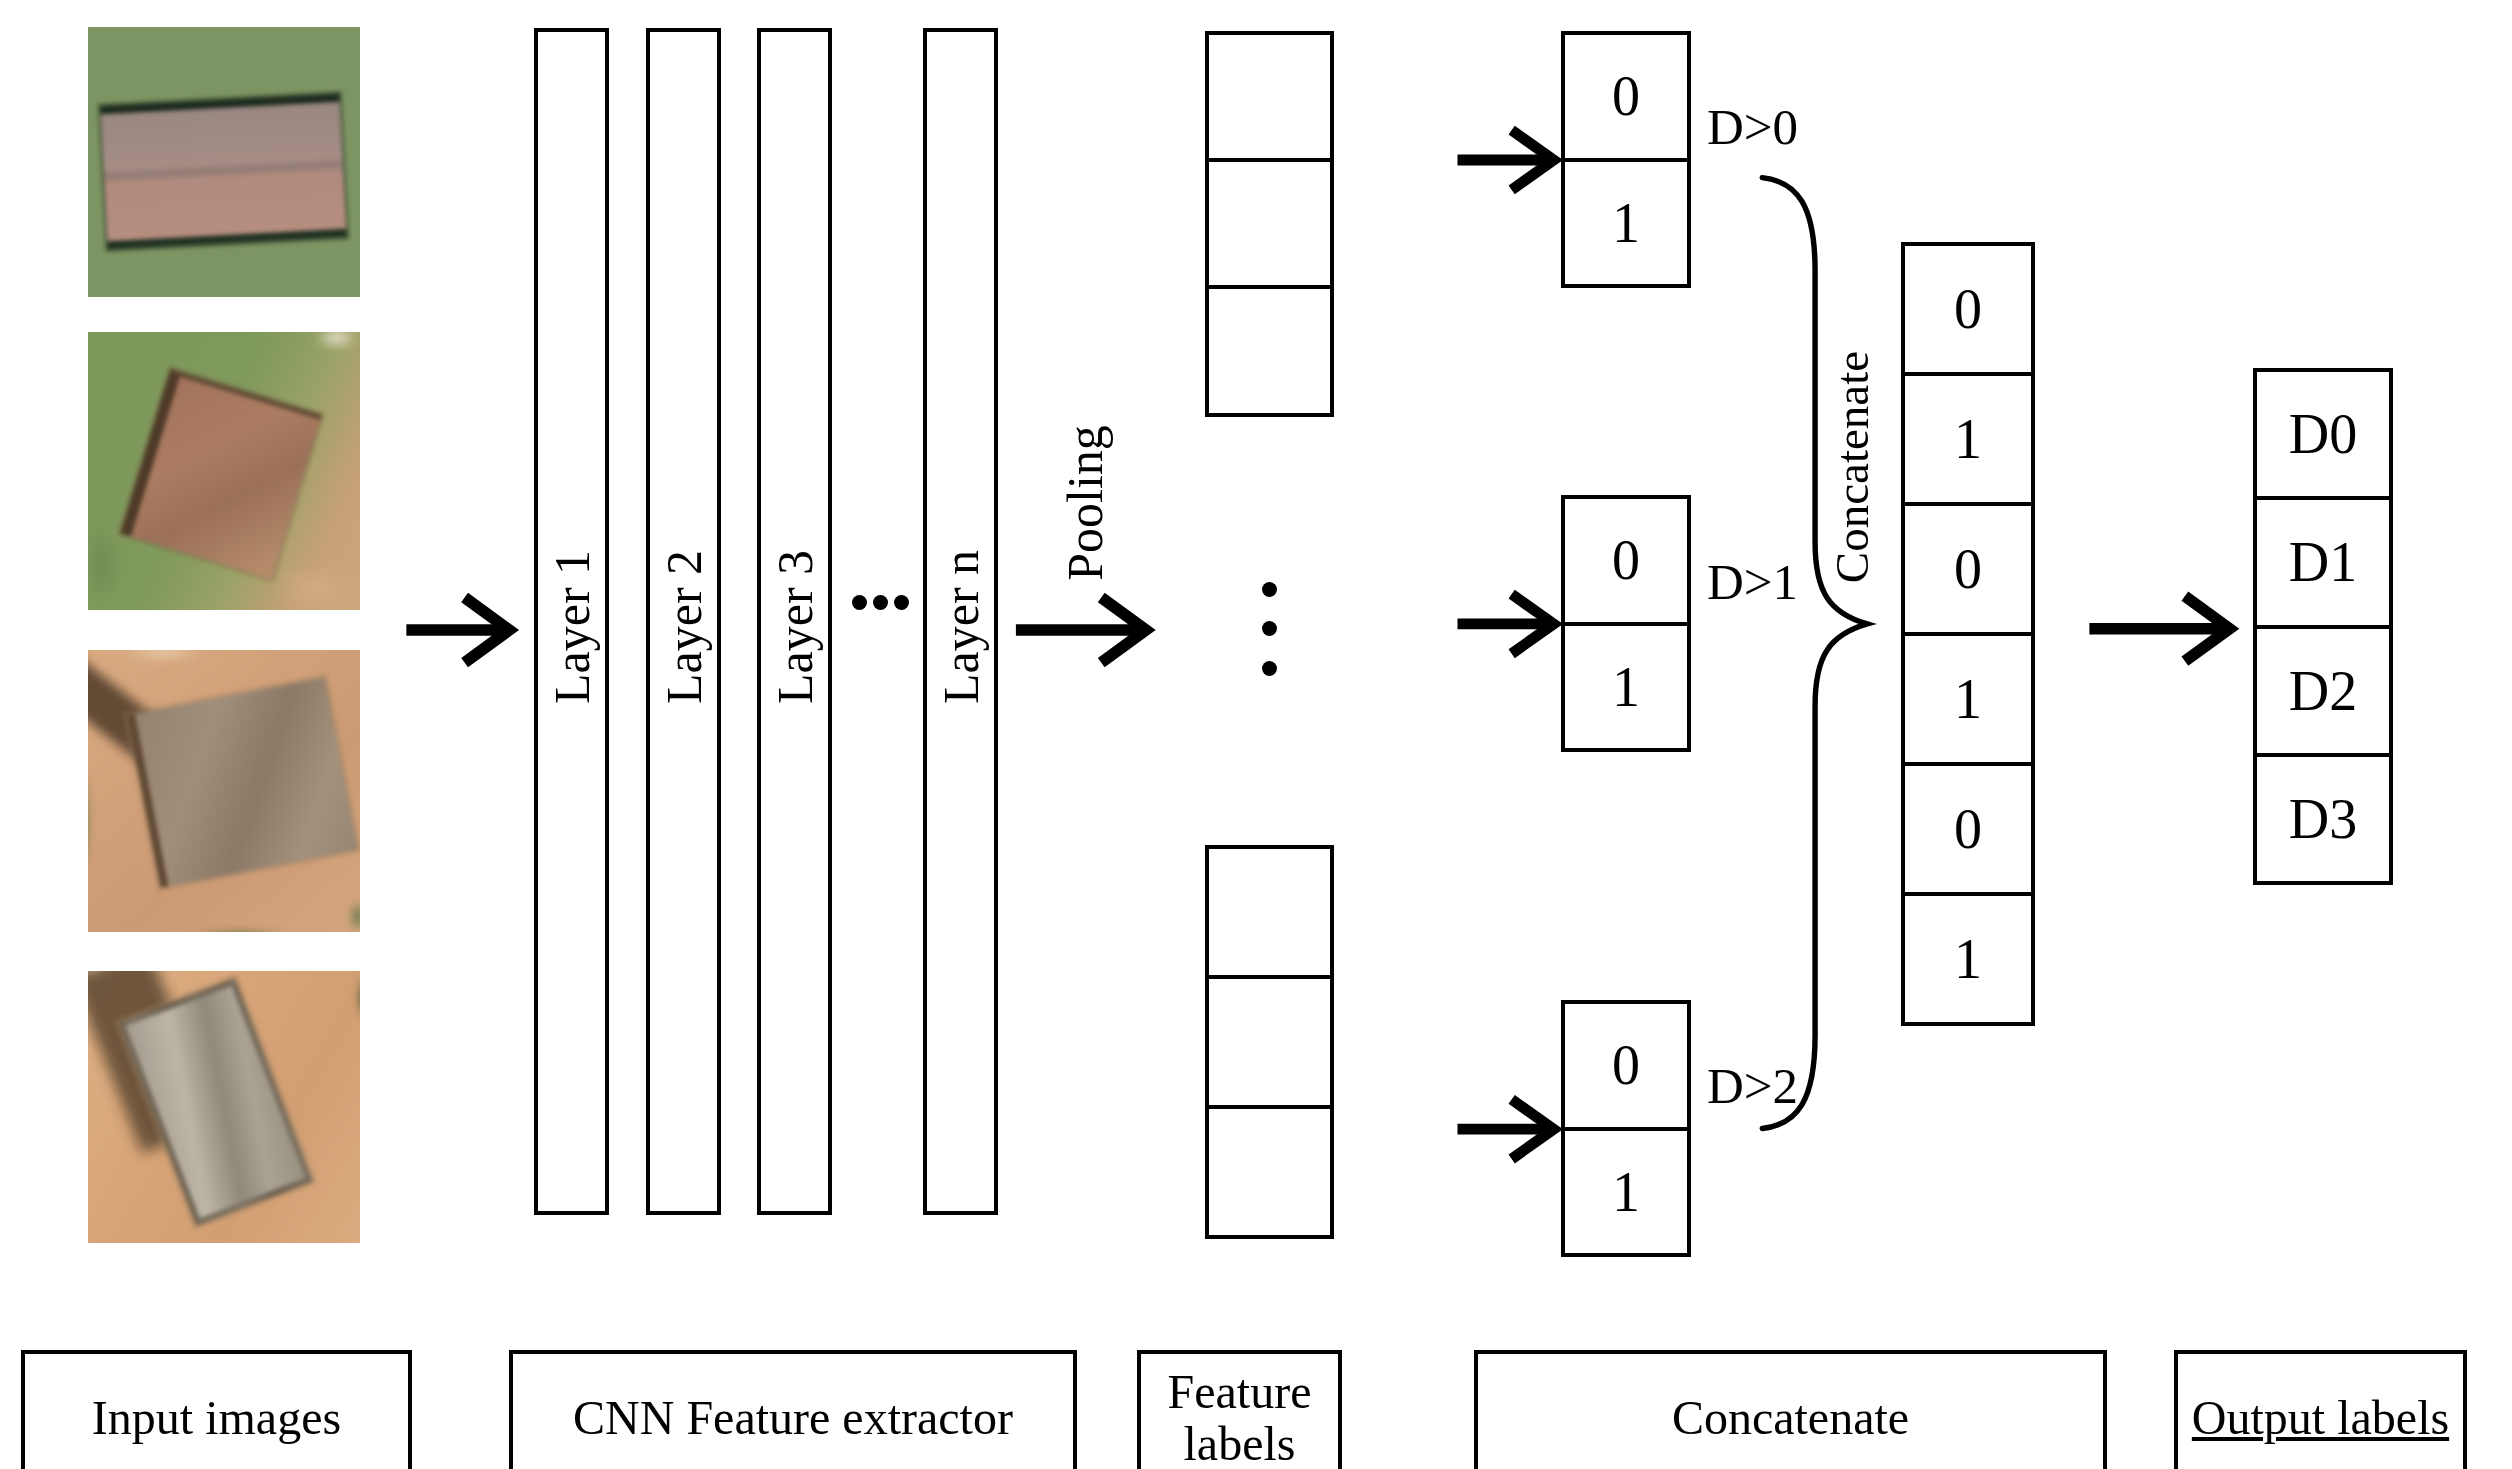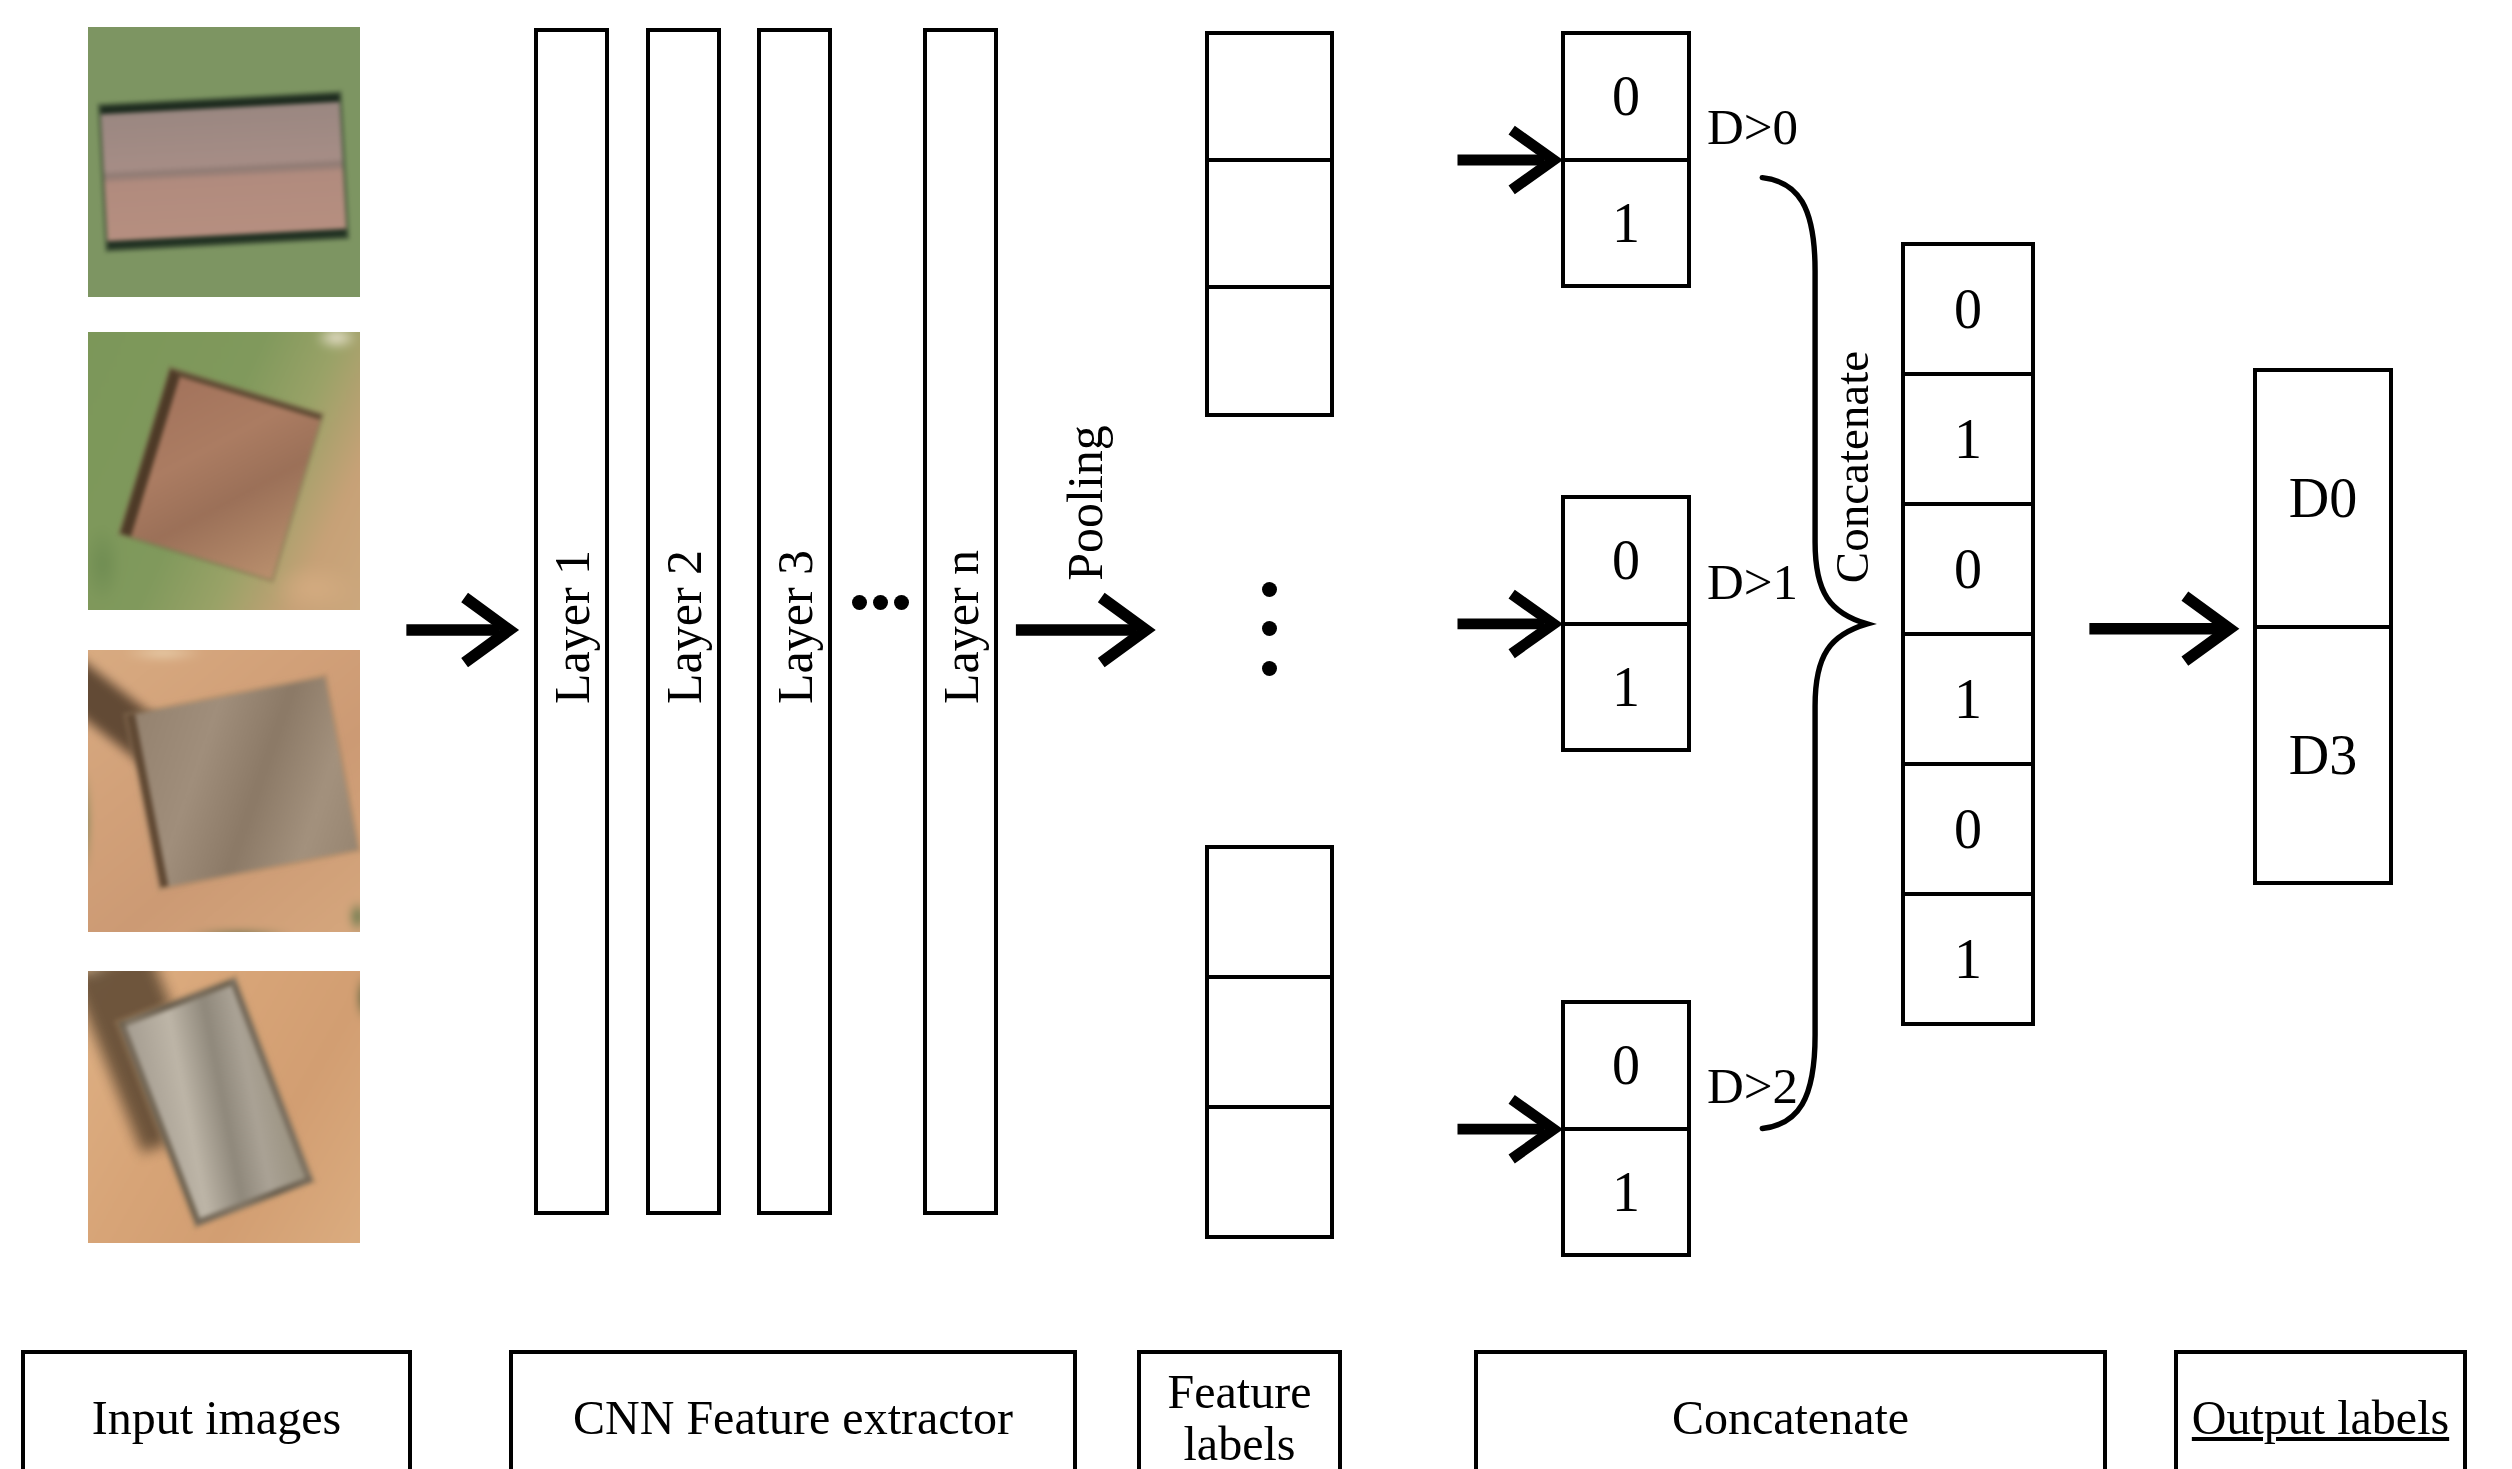--- a/index.html
+++ b/index.html
@@ -249,20 +249,22 @@
     <div class="cell">0</div>
     <div class="cell">1</div>
     <div class="cell">0</div>
     <div class="cell">1</div>
     <div class="cell">0</div>
     <div class="cell">1</div>
   </div>
 
   <div class="stack" id="output-col">
     <div class="cell">D0</div>
+    <div class="cell">D1</div>
+    <div class="cell">D2</div>
     <div class="cell">D3</div>
   </div>
 
   <div class="caption" id="cap-input">
     <span>Input images</span>
   </div>
   <div class="caption" id="cap-cnn">
     <span>CNN Feature extractor</span>
   </div>
   <div class="caption" id="cap-fv">

